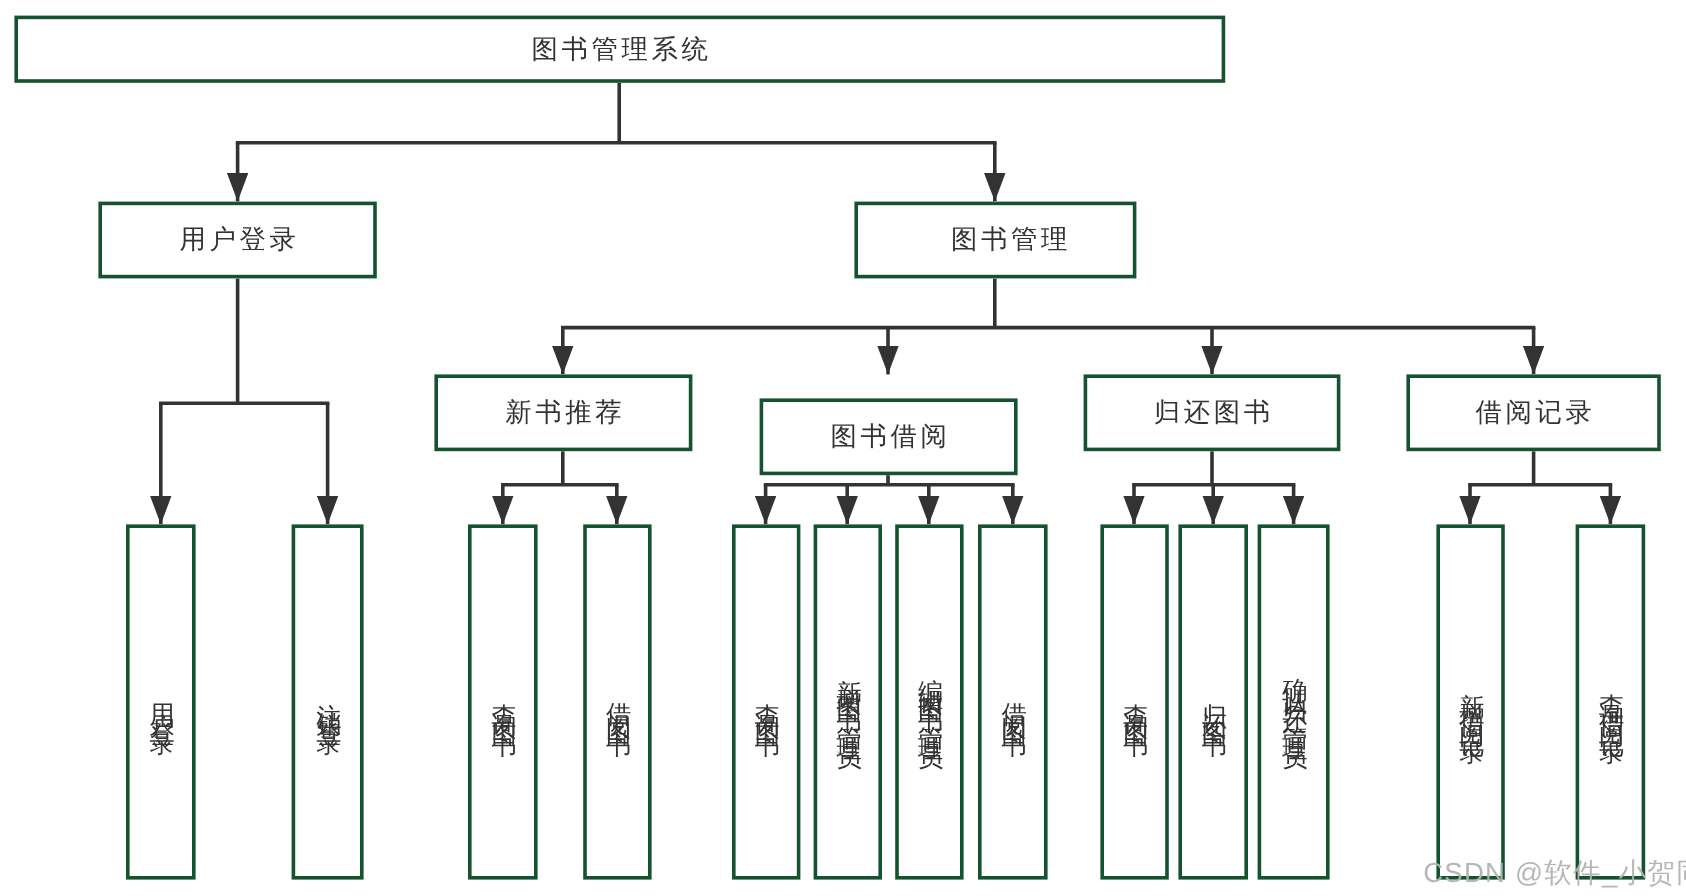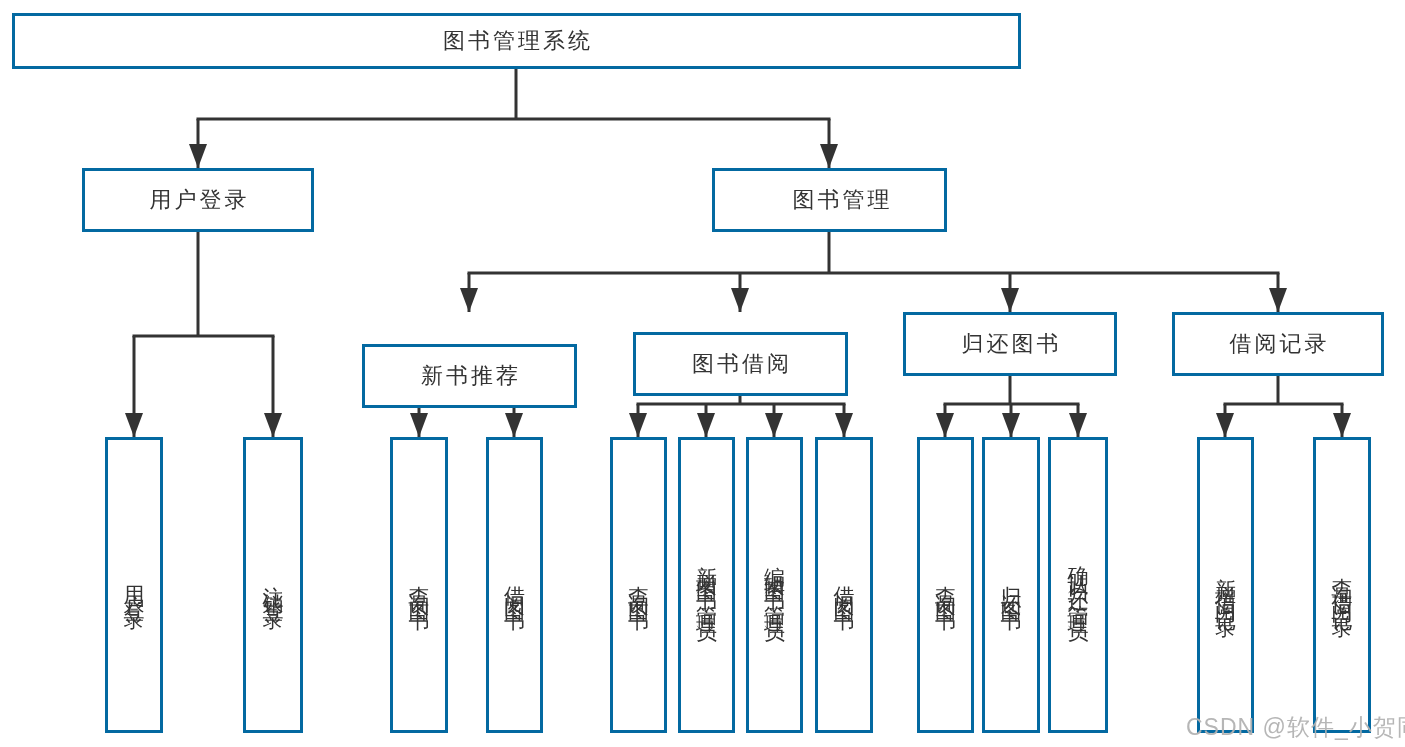--- a/index.html
+++ b/index.html
@@ -18,21 +18,21 @@
   }
   #connectors {
     position: absolute;
     left: 0;
     top: 0;
     z-index: 1;
   }
   .box {
     position: absolute;
     box-sizing: border-box;
-    border: 3px solid #0369a1;
+    border: 3px solid #14532d;
     background: #ffffff;
     display: flex;
     align-items: center;
     justify-content: center;
     z-index: 2;
     font-size: 22px;
     letter-spacing: 3px;
     text-indent: 3px;
     white-space: nowrap;
   }
@@ -115,21 +115,21 @@
       <line x1="1225" y1="404" x2="1225" y2="437" marker-end="url(#ah)"></line>
       <line x1="1342" y1="404" x2="1342" y2="437" marker-end="url(#ah)"></line>
     </g>
   </svg>
 
   <div class="box root-box">图书管理系统</div>
 
   <div class="box hbox" style="left:82px; top:168px; width:232px;">用户登录</div>
   <div class="box hbox" style="left:712px; top:168px; width:235px;padding-left:23px;">图书管理</div>
 
-  <div class="box hbox" style="left:362px; top:312px; width:215px;margin-top:32px;">新书推荐</div>
+  <div class="box hbox" style="left:362px; top:312px; width:215px;">新书推荐</div>
   <div class="box hbox" style="left:633px; top:312px; width:215px;margin-top:20px;">图书借阅</div>
   <div class="box hbox" style="left:903px; top:312px; width:214px;">归还图书</div>
   <div class="box hbox" style="left:1172px; top:312px; width:212px;">借阅记录</div>
 
   <div class="box vbox" style="left:105px; width:58px;">用户登录</div>
   <div class="box vbox" style="left:243px; width:60px;">注销登录</div>
 
   <div class="box vbox" style="left:390px; width:58px;">查询图书</div>
   <div class="box vbox" style="left:486px; width:57px;">借阅图书</div>
 

